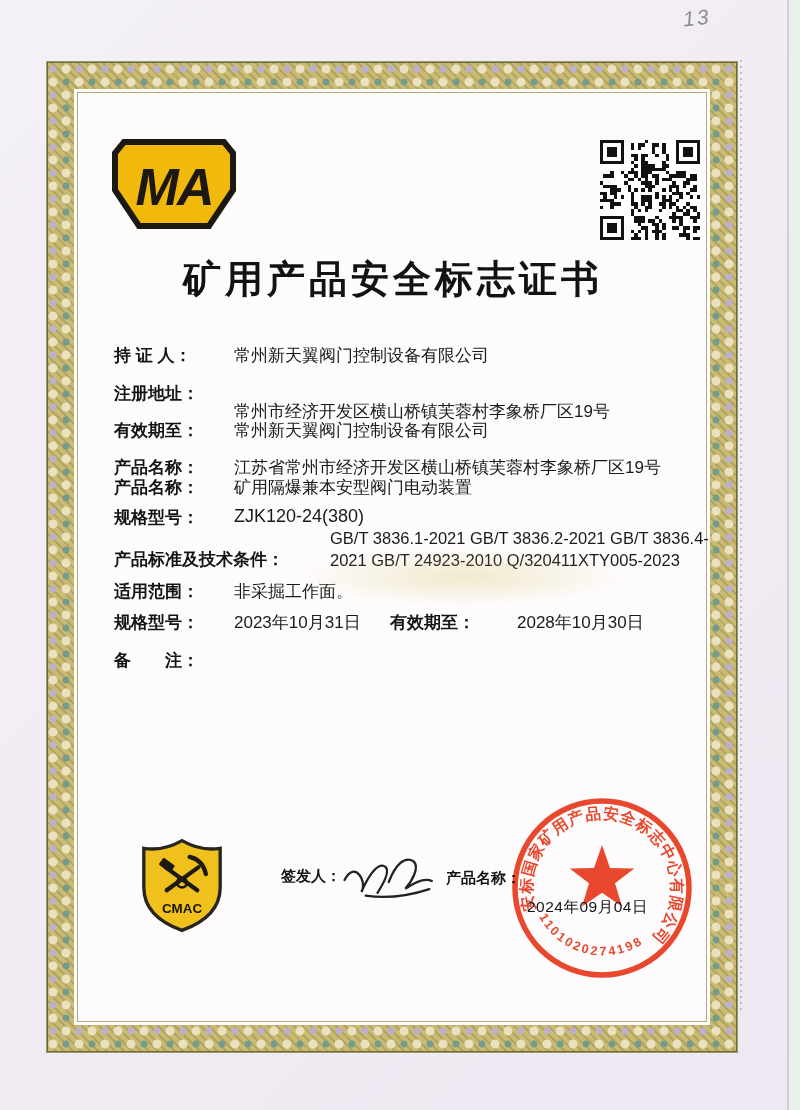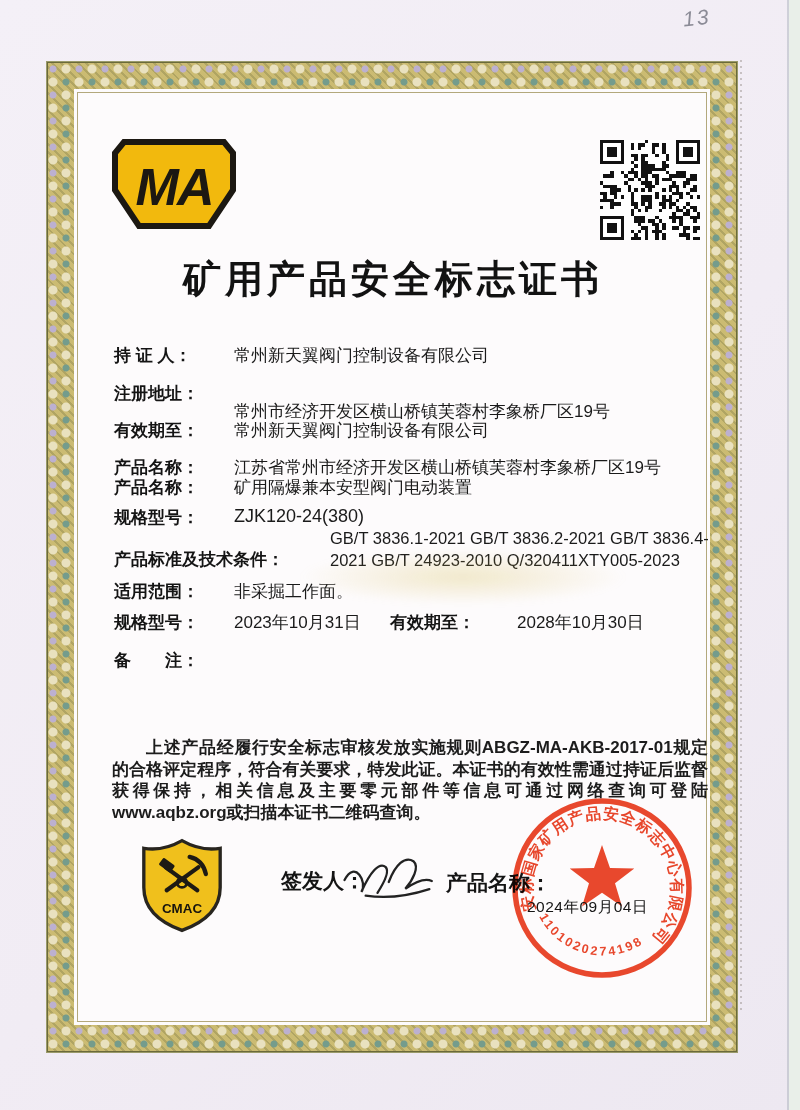--- a/index.html
+++ b/index.html
@@ -42,21 +42,21 @@
   .flabel{position:absolute;left:114px;font-size:17px;font-weight:700;color:#141414;white-space:nowrap;}
   .fvalue{position:absolute;left:214px;font-size:17px;font-weight:400;color:#1a1a1a;white-space:nowrap;margin-left:20px;}
   .fvalue.wrap{white-space:normal;left:310px;width:404px;line-height:22px;font-size:16.5px;}
   .statement{position:absolute;left:112px;top:737px;width:596px;font-size:17px;font-weight:600;
              color:#1c1c1c;line-height:21.5px;text-align:justify;text-indent:2em;}
   .ghost{position:absolute;left:298px;top:549px;width:330px;height:56px;filter:blur(3px);
          background:radial-gradient(ellipse at 50% 50%,rgba(216,191,92,.30),rgba(216,191,92,0) 70%);}
 
   
   .cmac{position:absolute;left:140px;top:837px;width:84px;height:97px;}
-  .sig-label{position:absolute;font-size:21px;font-weight:700;color:#141414;white-space:nowrap;}
+  .sig-label{position:absolute;font-size:15px;font-weight:700;color:#141414;white-space:nowrap;}
   .signature{position:absolute;left:336px;top:843px;width:104px;height:56px;transform:rotate(-4deg);}
   .stamp{position:absolute;left:506px;top:792px;width:192px;height:192px;mix-blend-mode:multiply;}
   .stamp-date{position:absolute;left:527px;top:897px;font-size:15.5px;font-weight:400;
               color:#151515;letter-spacing:.5px;white-space:nowrap;}
 </style>
 </head>
 <body>
 
 <div class="page">
 
@@ -367,21 +367,20 @@
 
   <div>
     <span class="flabel" style="top:611px">规格型号：</span>
     <span class="fvalue" style="top:611px">2023年10月31日</span>
     <span class="flabel" style="top:611px;left:390px">有效期至：</span>
     <span class="fvalue" style="top:611px;left:497px">2028年10月30日</span>
   </div>
 
   <span class="flabel" style="top:649px">备　　注：</span>
 
-  <div class="statement">上述产品经履行安全标志审核发放实施规则ABGZ-MA-AKB-2017-01规定的合格评定程序，符合有关要求，特发此证。本证书的有效性需通过持证后监督获得保持，相关信息及主要零元部件等信息可通过网络查询可登陆www.aqbz.org或扫描本证书二维码查询。</div>
 
   <svg class="cmac" viewBox="0 0 88 100">
     <path d="M44,3 C58,11 72,13 84,11 L84,52 C84,76 66,89 44,97 C22,89 4,76 4,52 L4,11 C16,13 30,11 44,3 Z" fill="#f0c01c" stroke="#28251f" stroke-width="3.5"></path>
     <g stroke="#1d1a14" stroke-width="4.5" stroke-linecap="round" fill="none">
       <path d="M27,31 L60,55"></path>
       <path d="M61,31 L28,55"></path>
     </g>
     <rect x="21" y="24" width="15" height="9" rx="1.5" fill="#1d1a14" transform="rotate(36 28 28)"></rect>
     <path d="M52,20 C61,22 67,29 69,38" stroke="#1d1a14" stroke-width="4.5" fill="none" stroke-linecap="round"></path>
     <circle cx="44" cy="47" r="5" fill="none" stroke="#1d1a14" stroke-width="3"></circle>

